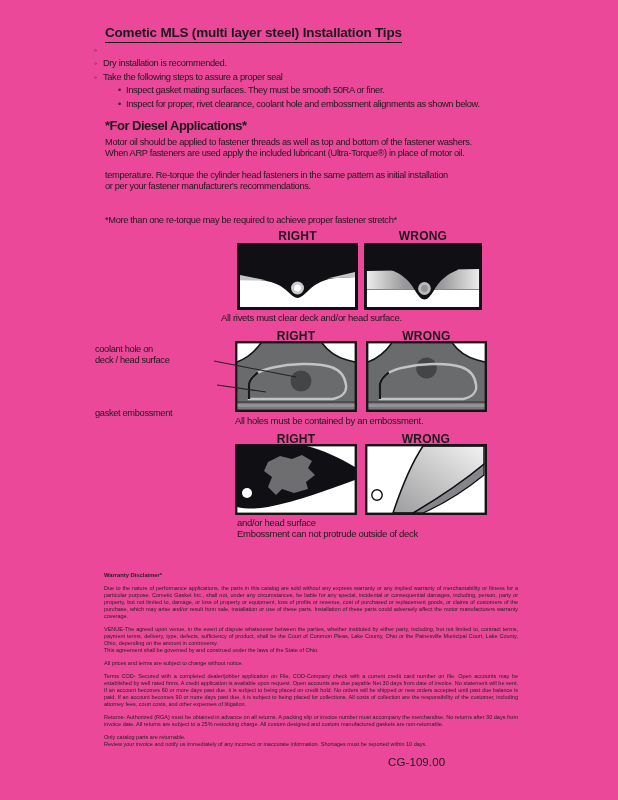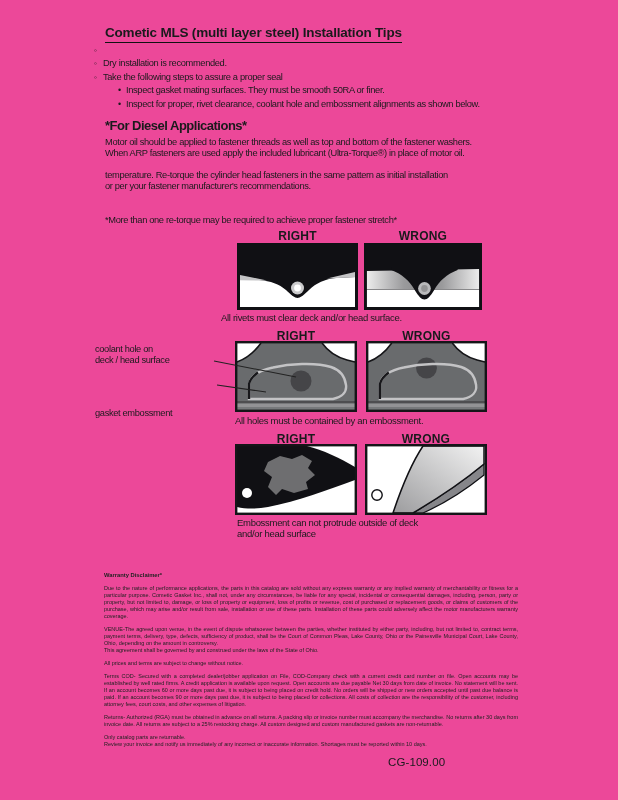--- a/index.html
+++ b/index.html
@@ -193,22 +193,22 @@
       </linearGradient>
     </defs>
     <rect x="0" y="0" width="122" height="71" fill="#ffffff"></rect>
     <path d="M48,69 C70,56 95,40 119,20 L119,31 C98,48 76,61 58,69 Z" fill="#86868a" stroke="#101014" stroke-width="1.2"></path>
     <path d="M28,69 C36,45 46,20 58,2 L119,2 L119,20 C95,40 70,56 48,69 Z" fill="url(#g2)" stroke="#101014" stroke-width="1.5"></path>
     <circle cx="12" cy="51" r="5.2" fill="#ffffff" stroke="#101014" stroke-width="1.4"></circle>
     <rect x="1.2" y="1.2" width="119.6" height="68.6" fill="none" stroke="#151518" stroke-width="2.4"></rect>
   </svg>
 
   <div class="abs caption cap3">
+    <div>and/or head surface</div>
     <div>Embossment can not protrude outside of deck</div>
-    <div>and/or head surface</div>
   </div>
 
   <div class="abs disclaimer">
     <div class="disc-head">Warranty Disclaimer*</div>
     <div class="disc-p">Due to the nature of performance applications, the parts in this catalog are sold without any express warranty or any implied warranty of merchantability or fitness for a particular purpose.  Cometic Gasket Inc., shall not, under any circumstances, be liable for any special, incidental or consequential damages, including, person, party or property, but not limited to, damage, or loss of property or equipment, loss of profits or revenue, cost of purchased or replacement goods, or claims of customers of the purchase, which may arise and/or result from sale, installation or use of these parts.  Installation of these parts could adversely affect the motor manufacturers warranty coverage.</div>
     <div class="disc-p">
       <div style="text-align:justify;">VENUE-The agreed upon venue, in the event of dispute whatsoever between the parties, whether instituted by either party, including, but not limited to, contract terms, payment terms, delivery, type, defects, sufficiency of product, shall be the Court of Common Pleas, Lake County, Ohio or the Painesville Municipal Court, Lake County, Ohio, depending on the amount in controversy.</div>
       <div>This agreement shall be governed by and construed under the laws of the State of Ohio.</div>
     </div>
     <div class="disc-p">All prices and terms are subject to change without notice.</div>

